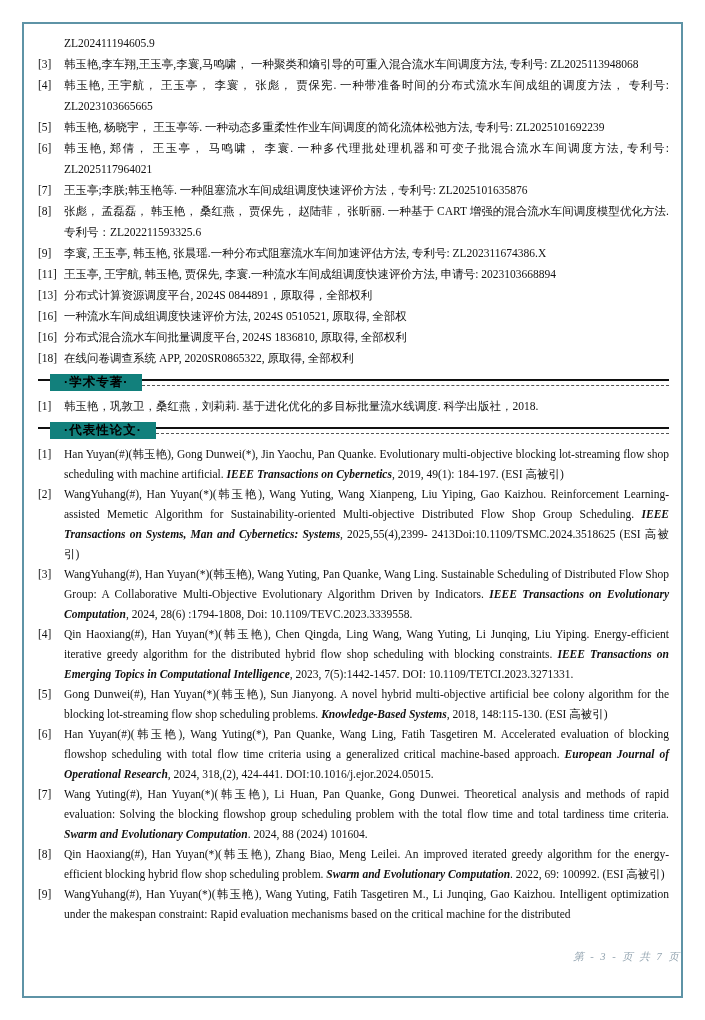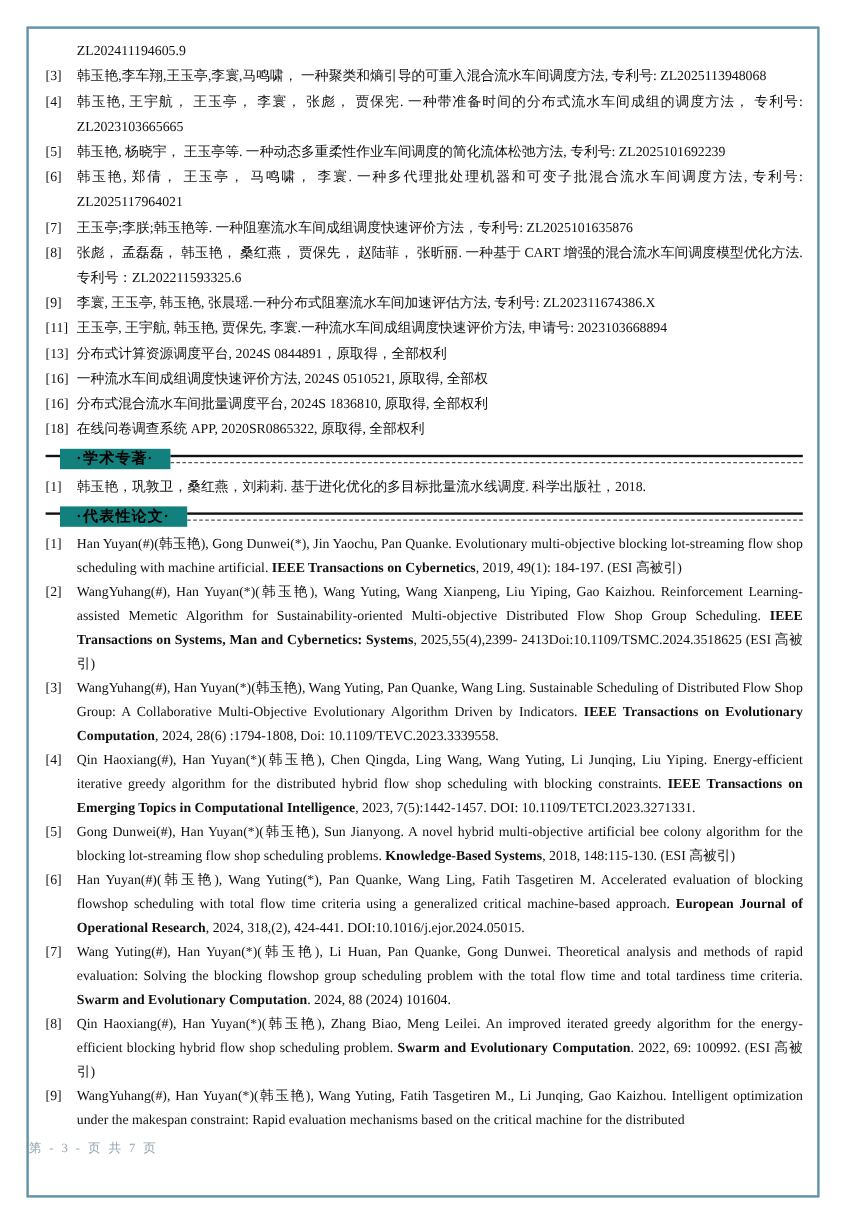--- a/index.html
+++ b/index.html
@@ -44,21 +44,21 @@
     line-height:21px;
   }
   .list .txt{
     flex:1;
     font-size:11.5px;
     line-height:21px;
     text-align:justify;
   }
   .papers .num,.papers .txt{line-height:20px;}
   .b{font-weight:normal;}
-  .bi{font-weight:bold;}
+  .bi{font-weight:bold;font-style:italic;}
   .section-header{
     display:flex;
     align-items:center;
     margin-top:4px;
     margin-bottom:4px;
     height:19px;
   }
   .rule-stub{
     flex:0 0 12px;
     height:7px;
@@ -77,26 +77,27 @@
     white-space:nowrap;
   }
   .rule-line{
     flex:1;
     height:7px;
     border-top:2px solid #111;
     border-bottom:1px dashed #555;
   }
   .footer{
     position:absolute;
-    left:0;right:0;
+    left:12px;right:0;
     bottom:32px;
-    text-align:left;
+    text-align:right;
     font-size:10.5px;
     color:var(--footer-col);
     letter-spacing:2px;
+    font-style:italic;
   }
 </style>
 </head>
 <body>
 
 <div class="page">
   <div class="frame">
 
     <div class="cont-line">ZL202411194605.9</div>
 

